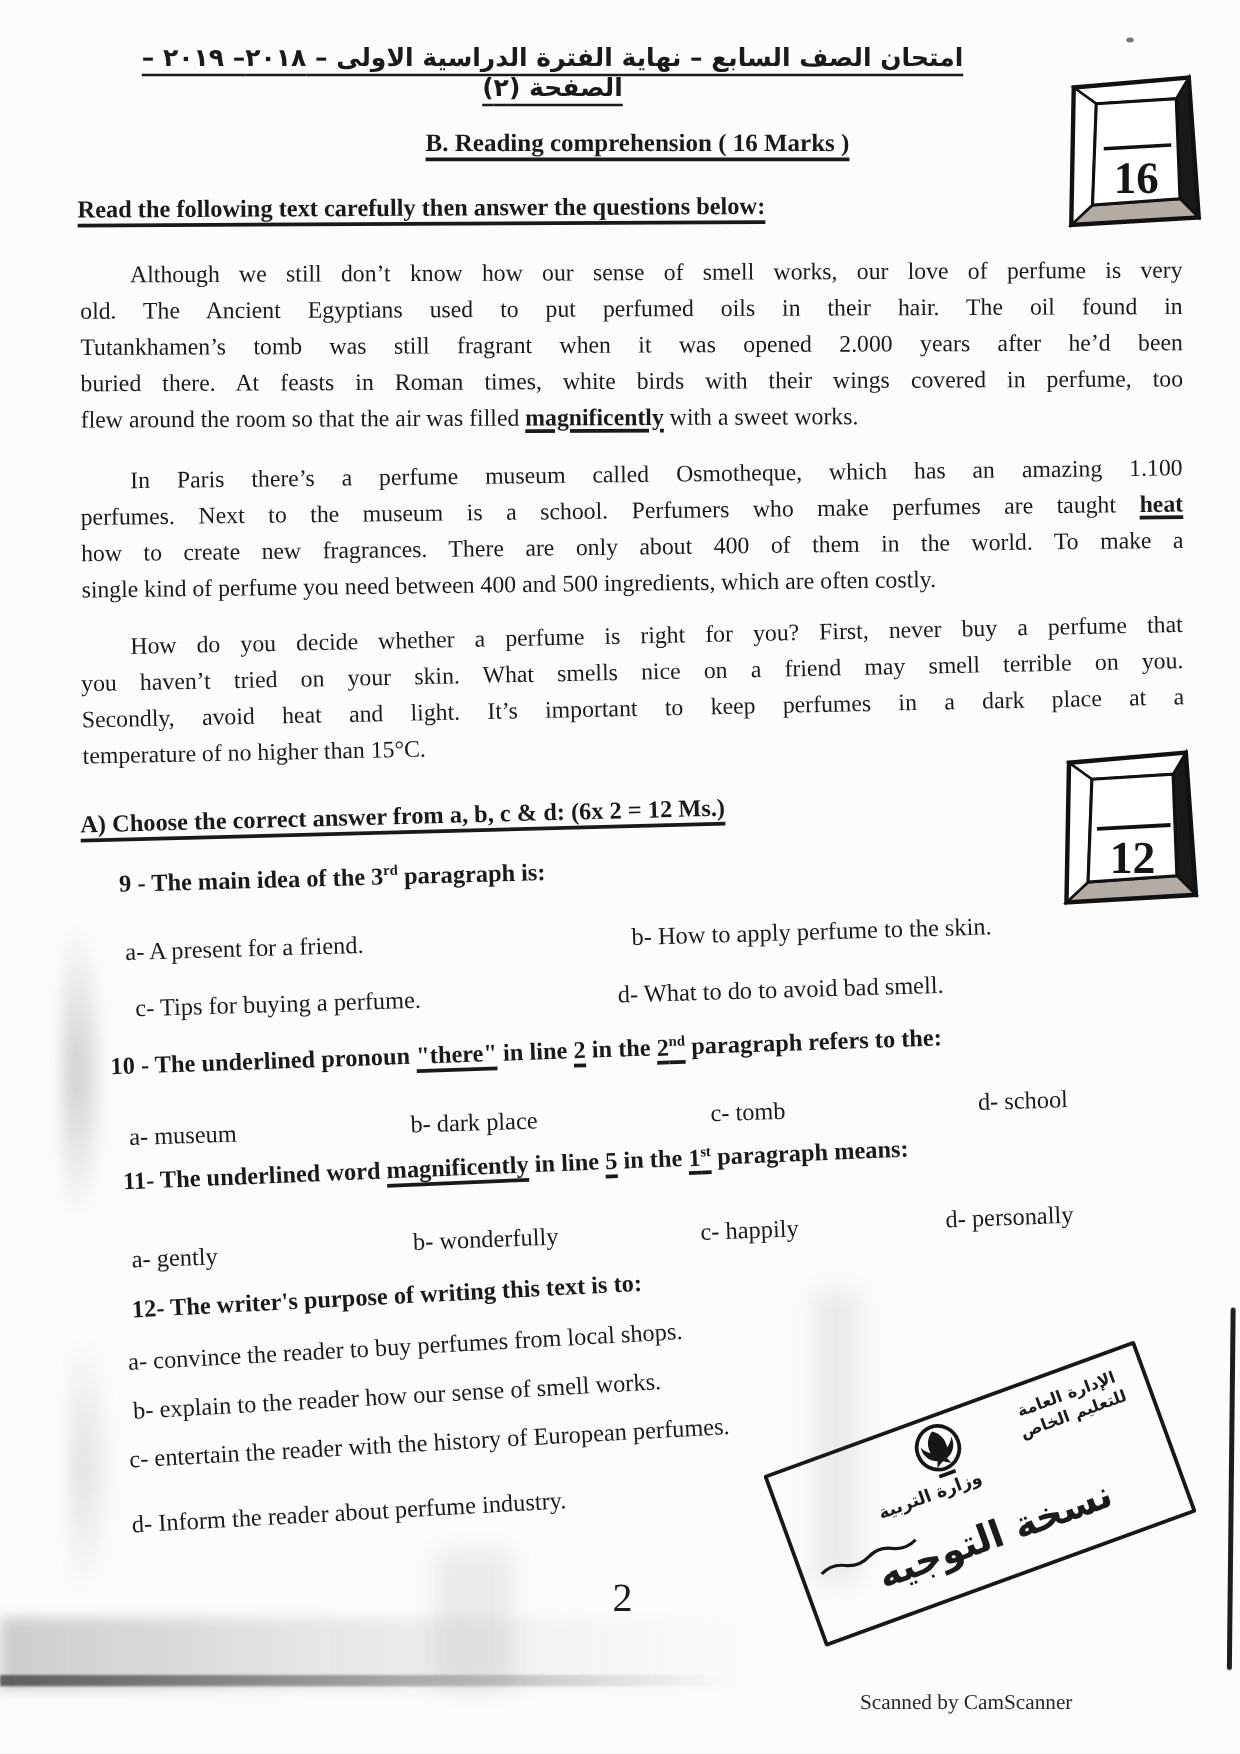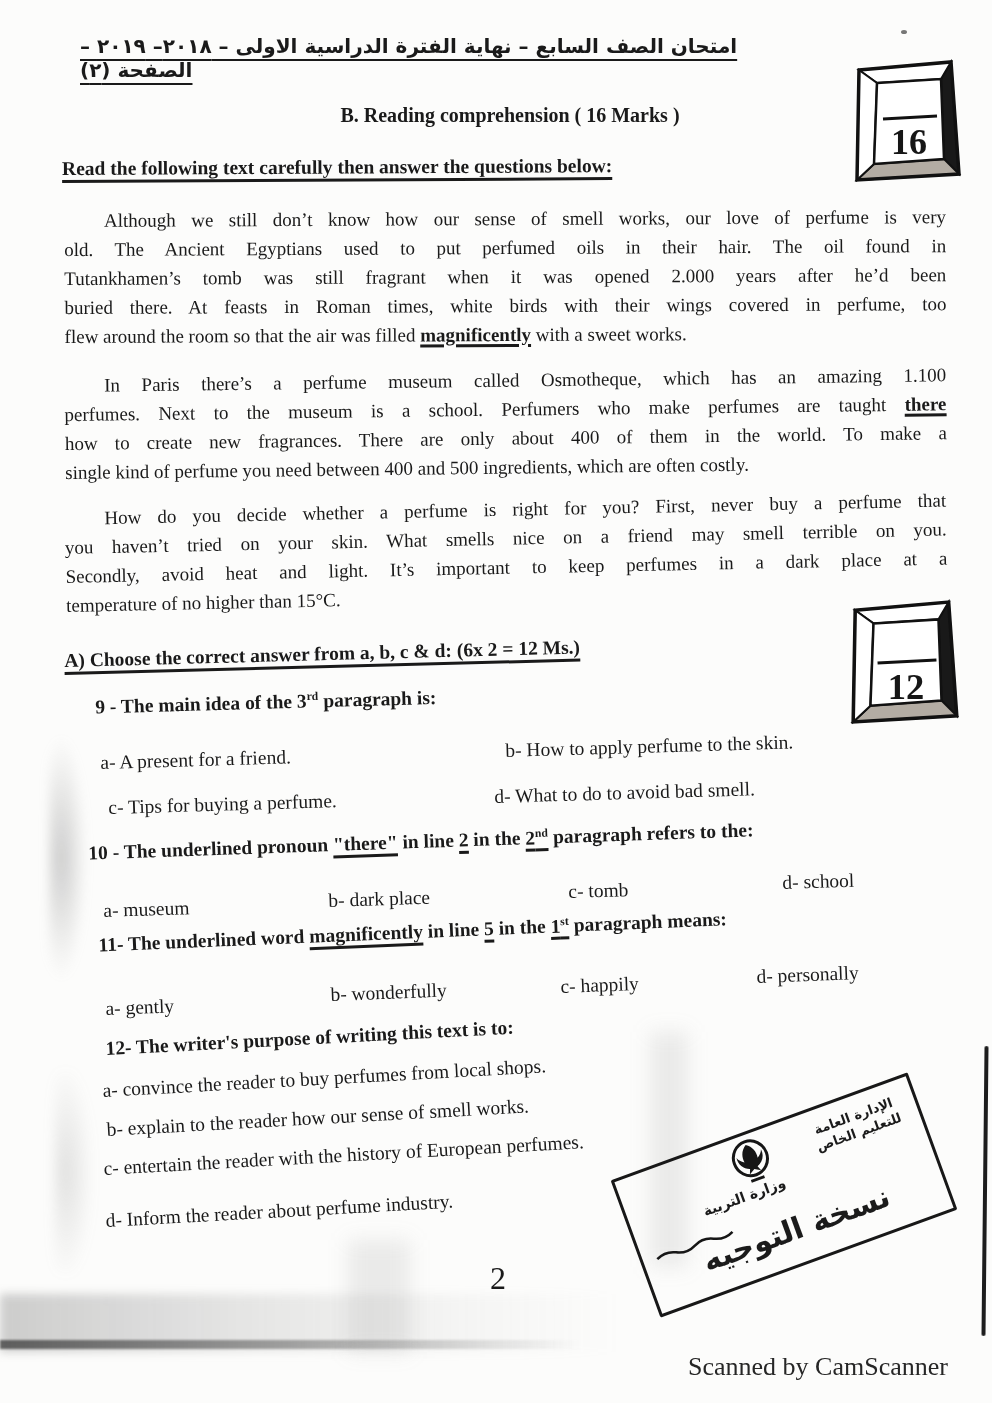--- a/index.html
+++ b/index.html
@@ -8,28 +8,28 @@
     background:#fcfcfb; overflow:hidden;
     font-family:"Liberation Serif","DejaVu Serif",serif;
     color:#1a1a1a;
   }
   .abs{position:absolute;}
   .ar{font-family:"DejaVu Sans",sans-serif; direction:rtl;}
   .u{text-decoration:underline; text-decoration-thickness:2.5px; text-underline-offset:4px;}
   .sup{font-size:0.6em; vertical-align:super; font-weight:inherit;}
 
   .header-ar{
-    left:80px; top:34px; width:724px; text-align:left;
+    left:80px; top:34px; width:724px; text-align:center;
     font-size:20px; font-weight:bold;
     text-decoration:underline; text-decoration-thickness:2px; text-underline-offset:6px;
   }
   .title{
     left:300px; top:104px; width:420px; text-align:center;
     font-size:20px; font-weight:bold; white-space:nowrap;
-    text-decoration-thickness:2.5px; text-underline-offset:5px;
+    text-decoration:underline; text-decoration-thickness:2.5px; text-underline-offset:5px;
   }
   .instruction{
     left:62px; top:158px; font-size:19.5px; font-weight:bold; white-space:nowrap;
     text-decoration:underline; text-decoration-thickness:2.5px; text-underline-offset:5px;
     transform:rotate(-0.3deg); transform-origin:left top;
   }
   .para{width:882px; left:64px; font-size:19px; line-height:29px;
     text-align:justify; transform-origin:left top;}
   .pline{text-align:justify; text-align-last:justify;}
   .pline.last{text-align-last:left;}
@@ -59,21 +59,21 @@
   .stamp .ministry{position:absolute; left:42px; top:50px; width:150px; text-align:center;
     font-size:14px; font-weight:bold;}
   .stamp .dept{position:absolute; left:192px; top:12px; width:110px; text-align:center;
     font-size:13px; font-weight:bold; line-height:1.3;}
   .stamp .copy{position:absolute; left:8px; top:88px; width:294px; text-align:center;
     font-size:30px; font-weight:bold; letter-spacing:1px;}
   .stamp .emblem{position:absolute; left:116px; top:4px;}
   .stamp .squiggle{position:absolute; left:12px; top:80px;}
 
   .pagenum{left:490px; top:1260px; font-size:32px;}
-  .footer{left:688px; top:1352px; font-size:26px; color:#262626; white-space:nowrap;}
+  .footer{left:688px; top:1352px; font-size:17px; color:#262626; white-space:nowrap;}
 
   
   .smudge1{left:48px; top:736px; width:54px; height:305px;
     background:radial-gradient(ellipse 60% 50% at 25% 40%, rgba(100,100,100,.30), rgba(150,150,150,.10) 60%, transparent 80%);
     filter:blur(5px);}
   .smudge2{left:54px; top:1070px; width:38px; height:205px;
     background:radial-gradient(ellipse at 30% 50%, rgba(120,120,120,.20), transparent 75%);
     filter:blur(6px);}
   .band-bl{left:0; top:1294px; width:620px; height:58px;
     background:linear-gradient(to right, rgba(95,95,95,.30), rgba(130,130,130,.18) 40%, rgba(150,150,150,.08) 72%, transparent);
@@ -120,21 +120,21 @@
   <div class="abs para" id="p1">
     <div class="pline first">Although we still don’t know how our sense of smell works, our love of perfume is very</div>
     <div class="pline">old. The Ancient Egyptians used to put perfumed oils in their hair. The oil found in</div>
     <div class="pline">Tutankhamen’s tomb was still fragrant when it was opened 2.000 years after he’d been</div>
     <div class="pline">buried there. At feasts in Roman times, white birds with their wings covered in perfume, too</div>
     <div class="pline last"><span>flew around the room so that the air was filled </span><span class="em">magnificently</span><span> with a sweet works.</span></div>
   </div>
 
   <div class="abs para" id="p2">
     <div class="pline first">In Paris there’s a perfume museum called Osmotheque, which has an amazing 1.100</div>
-    <div class="pline"><span>perfumes. Next to the museum is a school. Perfumers who make perfumes are taught </span><span class="em">there</span></div>
+    <div class="pline"><span>perfumes. Next to the museum is a school. Perfumers who make perfumes are taught </span><span class="em">heat</span></div>
     <div class="pline">how to create new fragrances. There are only about 400 of them in the world. To make a</div>
     <div class="pline last">single kind of perfume you need between 400 and 500 ingredients, which are often costly.</div>
   </div>
 
   <div class="abs para" id="p3">
     <div class="pline first">How do you decide whether a perfume is right for you? First, never buy a perfume that</div>
     <div class="pline">you haven’t tried on your skin. What smells nice on a friend may smell terrible on you.</div>
     <div class="pline">Secondly, avoid heat and light. It’s important to keep perfumes in a dark place at a</div>
     <div class="pline last">temperature of no higher than 15°C.</div>
   </div>

